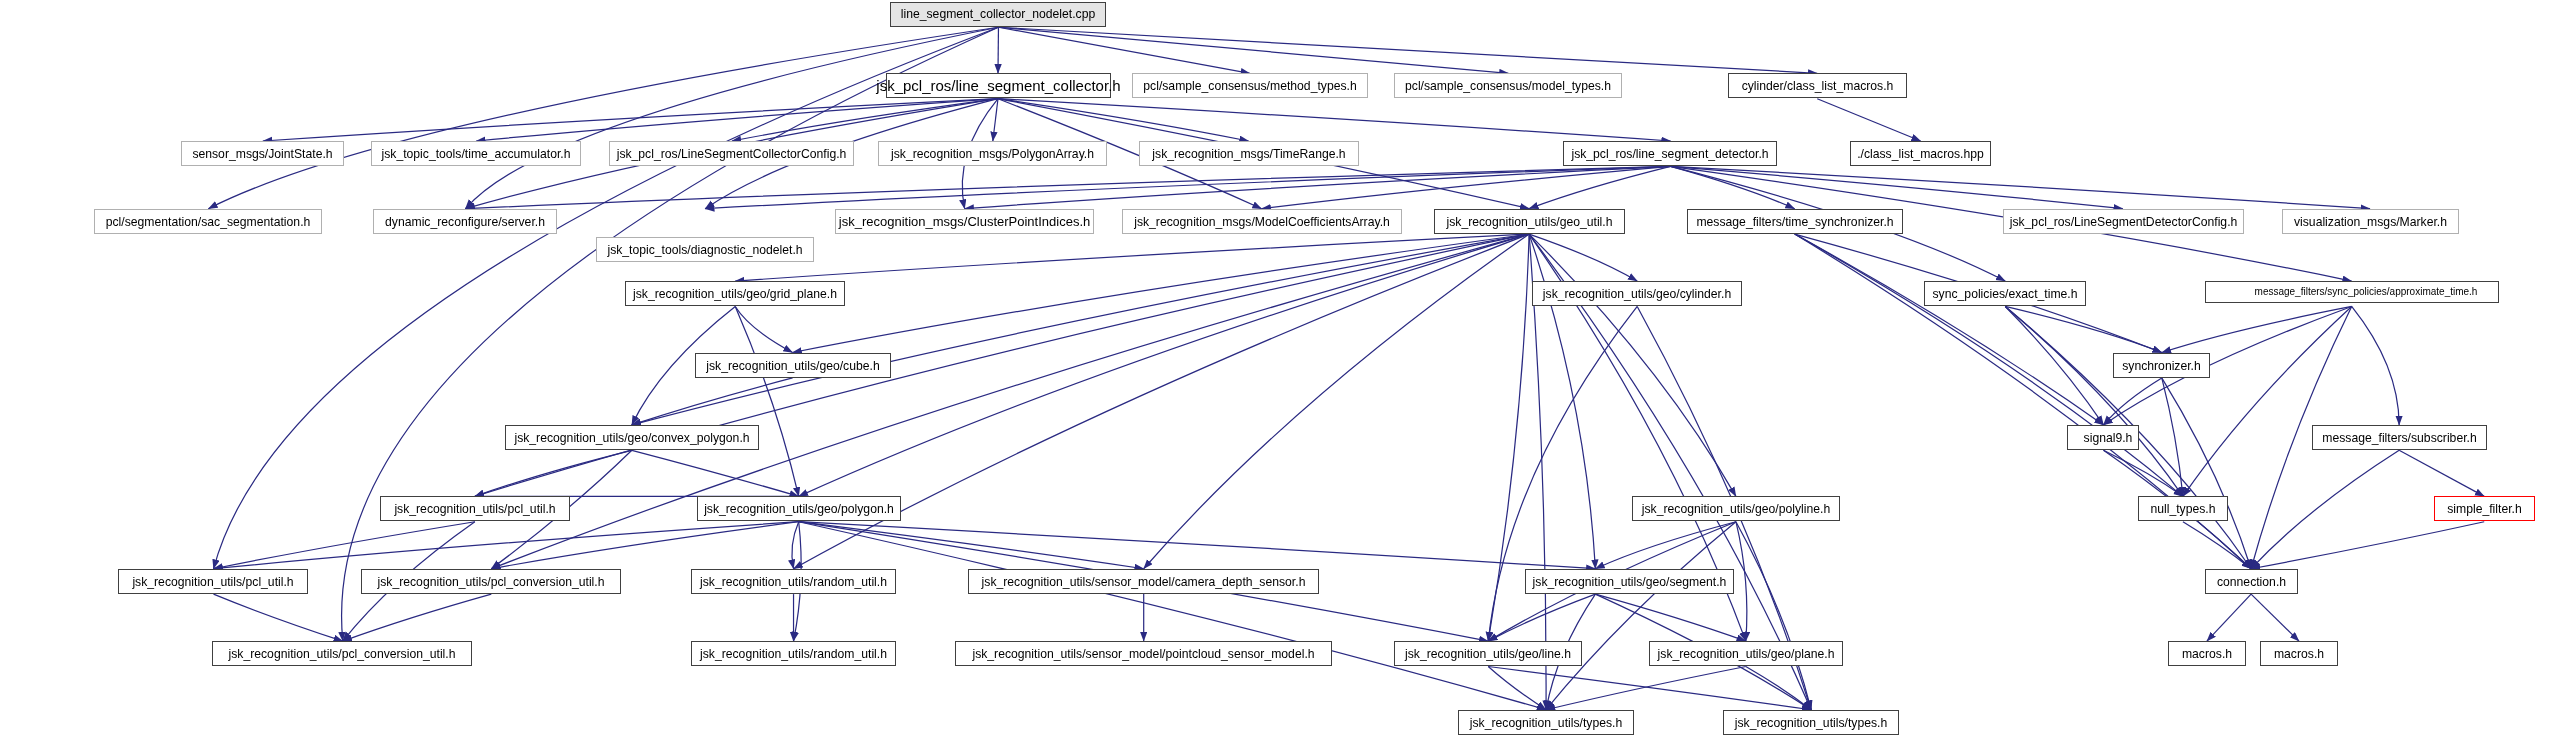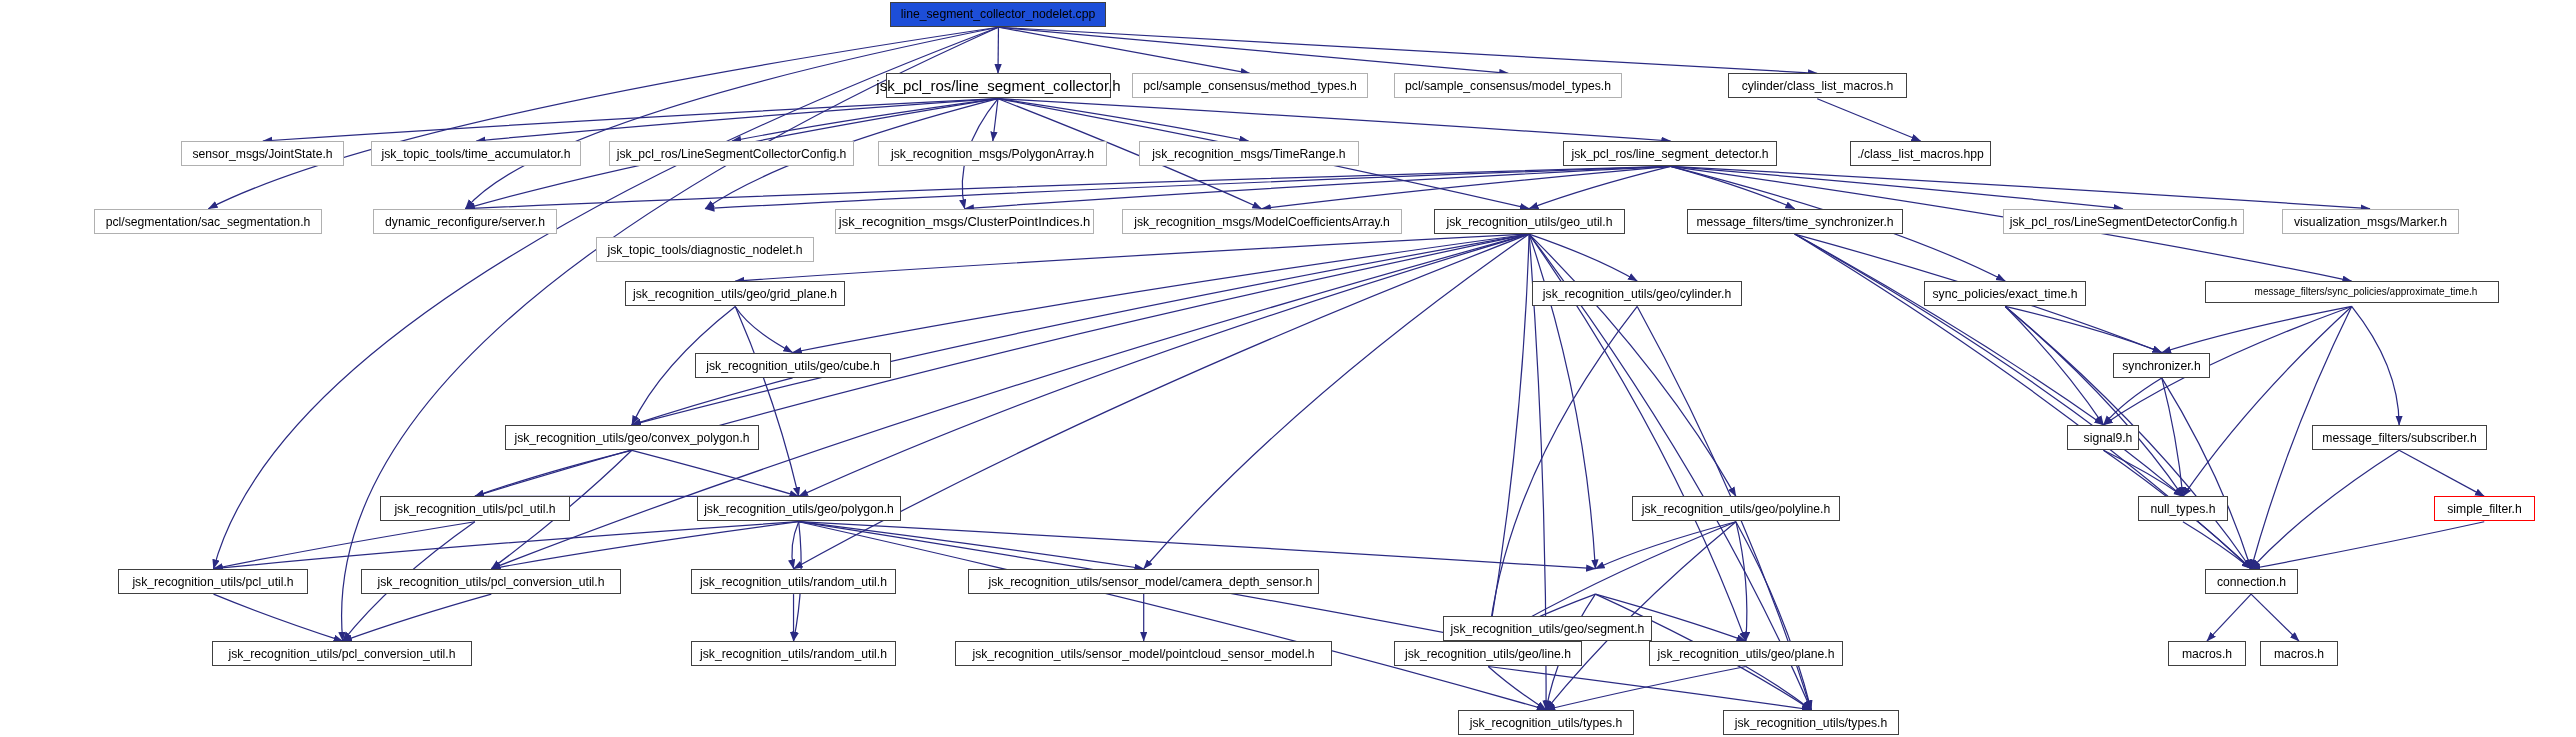--- a/index.html
+++ b/index.html
@@ -5,21 +5,21 @@
 <style>
   html,body{margin:0;padding:0;background:#ffffff;}
   body{font-family:"Liberation Sans","DejaVu Sans",sans-serif;}
   #graph{position:relative;width:2576px;height:737px;background:#ffffff;overflow:hidden;}
   #edges{position:absolute;left:0;top:0;width:2576px;height:737px;pointer-events:none;}
   .node{position:absolute;box-sizing:border-box;display:flex;align-items:center;
         justify-content:center;background:#ffffff;border:0.9px solid #b0b0b0;
         color:#000000;white-space:nowrap;line-height:1;}
   .node span{display:block;padding:0 5.6px;}
   .node.strong{border:1.5px solid #404040;}
-  .node.root{background:#1d4ed8;border:1.5px solid #404040;}
+  .node.root{background:#e5e5e5;border:1.5px solid #404040;}
   .node.alert{border:1.5px solid #ff0000;}
 </style>
 </head>
 <body>
 
 <div id="graph">
   <svg id="edges" viewBox="0 0 2740 784" width="2576" height="737">
     <defs>
       <marker id="arrow" markerWidth="9" markerHeight="9" refX="7.6" refY="3" orient="auto" markerUnits="strokeWidth">
         <path d="M0,0 L8,3 L0,6 z" fill="#2a2a82"></path>
@@ -242,24 +242,24 @@
       </div>
       <div class="node strong" style="left: 118px; top: 569px; width: 190px; height: 25.4px; font-size: 12.2px;">
         <span>jsk_recognition_utils/pcl_util.h</span>
       </div>
       <div class="node strong" style="left: 361px; top: 569px; width: 260px; height: 25.4px; font-size: 12.2px;">
         <span>jsk_recognition_utils/pcl_conversion_util.h</span>
       </div>
       <div class="node strong" style="left: 691px; top: 569px; width: 205px; height: 25.4px; font-size: 12.2px;">
         <span>jsk_recognition_utils/random_util.h</span>
       </div>
-      <div class="node strong" style="left: 968px; top: 569px; width: 351px; height: 25.4px; font-size: 12.2px; justify-content: flex-end;">
+      <div class="node strong" style="left: 968px; top: 569px; width: 351px; height: 25.4px; font-size: 12.2px;">
         <span>jsk_recognition_utils/sensor_model/camera_depth_sensor.h</span>
       </div>
-      <div class="node strong" style="left: 1443px; top: 569px; width: 209px; height: 25.4px; font-size: 12.2px; margin-top: 47px;">
+      <div class="node strong" style="left: 1525px; top: 569px; width: 209px; height: 25.4px; font-size: 12.2px;">
         <span>jsk_recognition_utils/geo/segment.h</span>
       </div>
       <div class="node strong" style="left: 2205px; top: 569px; width: 93px; height: 25.4px; font-size: 12.2px;">
         <span>connection.h</span>
       </div>
       <div class="node strong" style="left: 212px; top: 641px; width: 260px; height: 25.4px; font-size: 12.2px;">
         <span>jsk_recognition_utils/pcl_conversion_util.h</span>
       </div>
       <div class="node strong" style="left: 691px; top: 641px; width: 205px; height: 25.4px; font-size: 12.2px;">
         <span>jsk_recognition_utils/random_util.h</span>

